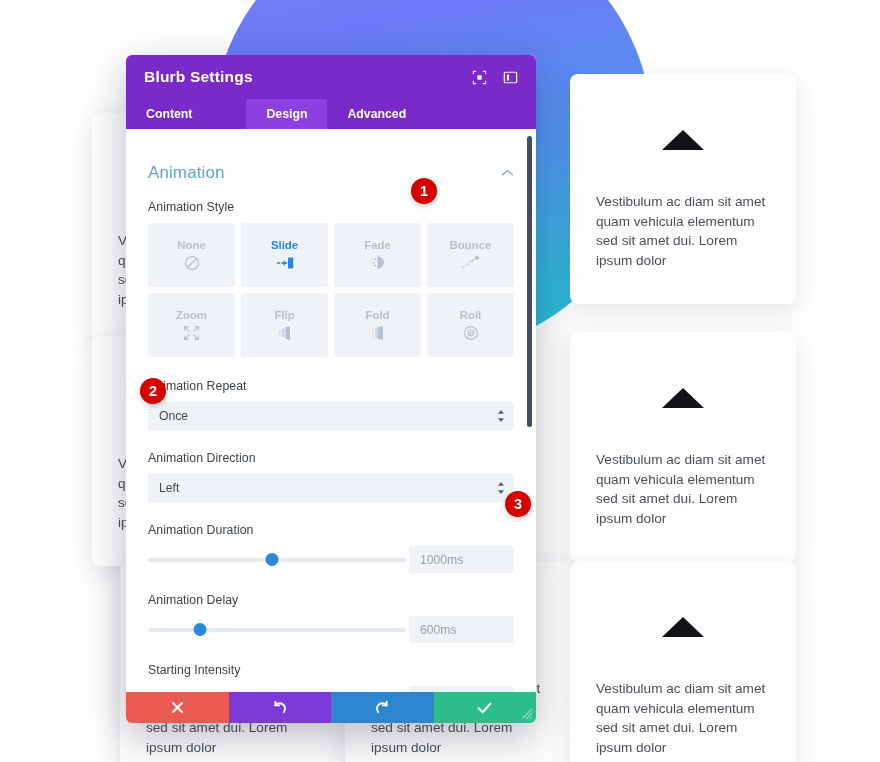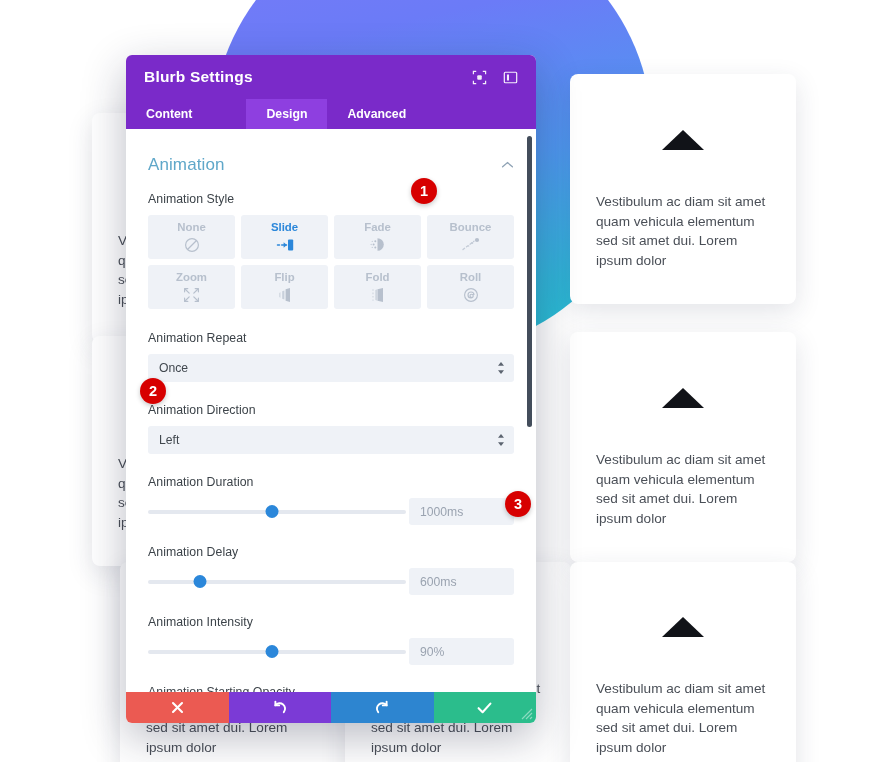--- a/index.html
+++ b/index.html
@@ -116,21 +116,21 @@
     font-weight: bold;
     cursor: pointer;
   }
   .tab.active { background: #8e3fe0; margin-left: 34px; }
 
   .modal-body {
     flex: 1;
     background: #ffffff;
     position: relative;
     overflow: hidden;
-    padding: 4px 22px;
+    padding: 12px 22px;
   }
 
   .section-head {
     display: flex; align-items: center; justify-content: space-between;
     padding: 22px 0 17px 0;
   }
   .section-title {
     color: #5fa7c9;
     font-size: 17px;
     font-weight: normal;
@@ -148,21 +148,21 @@
   
   .anim-grid {
     display: grid;
     grid-template-columns: repeat(4, 1fr);
     gap: 6px;
     margin-bottom: 22px;
   }
   .anim-item {
     background: #eff2f7;
     border-radius: 3px;
-    height: 44px;
+    height: 64px;
     display: flex; flex-direction: column;
     align-items: center; justify-content: center;
     gap: 3px;
     cursor: pointer;
   }
   .anim-item .ai-label {
     font-size: 11.4px;
     color: #b7c0cd;
     font-weight: bold;
   }
@@ -473,21 +473,21 @@
 
       <div class="field-label">Animation Delay</div>
       <div class="slider-row">
         <div class="slider-track-wrap">
           <div class="slider-track"></div>
           <div class="slider-knob" id="knob-delay" style="left: 20%;"></div>
         </div>
         <div class="slider-value">600ms</div>
       </div>
 
-      <div class="field-label">Animation Intensity</div>
+      <div class="field-label">Starting Intensity</div>
       <div class="slider-row">
         <div class="slider-track-wrap">
           <div class="slider-track"></div>
           <div class="slider-knob" id="knob-intensity" style="left: 48%;"></div>
         </div>
         <div class="slider-value">90%</div>
       </div>
 
       <div class="field-label">Animation Starting Opacity</div>
 

